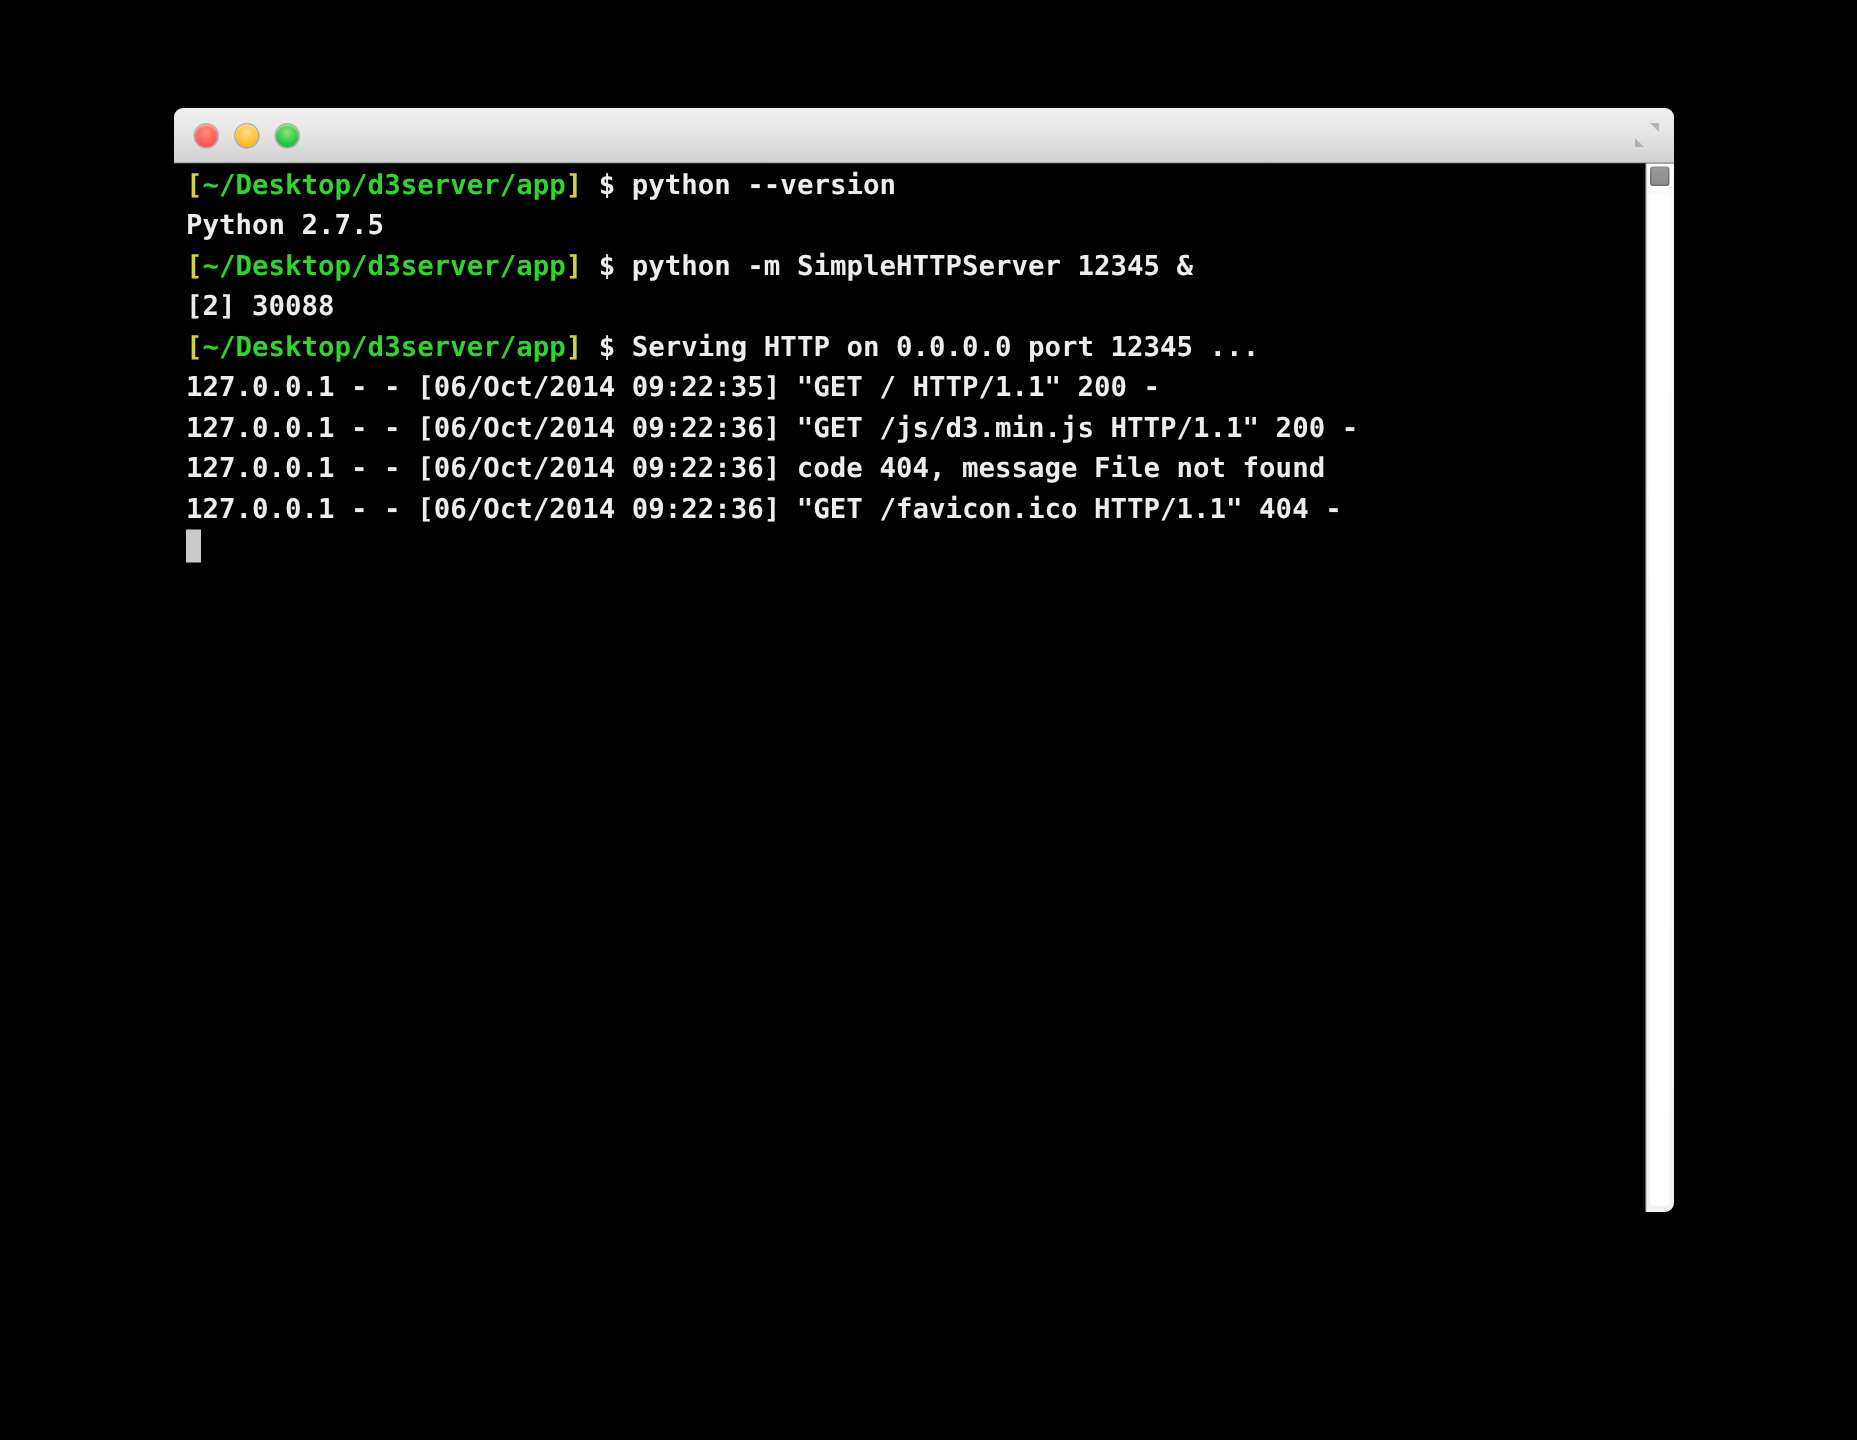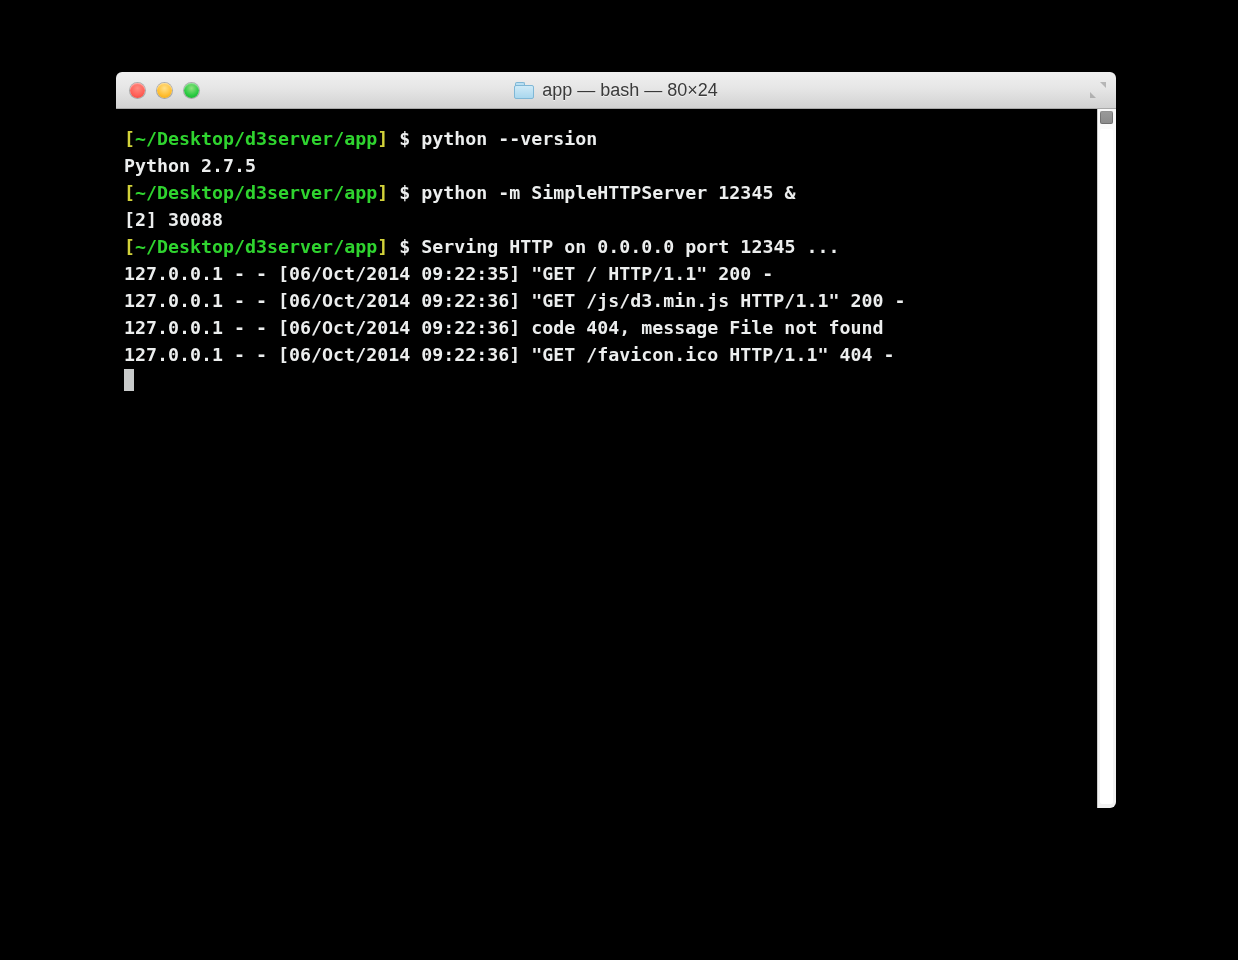--- a/index.html
+++ b/index.html
@@ -95,21 +95,21 @@
   }
   .expand-icon svg { width: 20px; height: 20px; }
   .term-wrap {
     flex: 1;
     display: flex;
     min-height: 0;
   }
   .term-area {
     flex: 1;
     background: #000;
-    padding: 16px 8px 8px 8px;
+    padding: 1px 8px 8px 8px;
     font-family: "Menlo", "DejaVu Sans Mono", "Consolas", monospace;
     font-size: 18.3px;
     line-height: 27px;
     color: #eceeee;
     white-space: pre;
     overflow: hidden;
     position: relative;
     font-weight: 600;
   }
   .scroll-track {
@@ -151,27 +151,20 @@
 <body>
 
 <div class="window">
 
   <div class="titlebar">
     <div class="traffic-lights">
       <div class="tl close"></div>
       <div class="tl min"></div>
       <div class="tl max"></div>
     </div>
-    <div class="title-center">
-      <span class="folder-icon">
-        <span class="tab"></span>
-          <span class="body"></span>
-      </span>
-      <span class="title-text">app — bash — 80×24</span>
-    </div>
     <span class="expand-icon">
       <svg viewBox="0 0 20 20">
         <path d="M2 12 L2 18 L8 18 Z" fill="#7a7a7a"></path>
         <path d="M18 8 L18 2 L12 2 Z" fill="#7a7a7a"></path>
       </svg>
     </span>
   </div>
 
   <div class="term-wrap">
     <div class="term-area" id="term"><span class="line"><span class="p-yellow">[</span><span class="p-green">~/Desktop/d3server/app</span><span class="p-yellow">]</span><span class="p-white"> $ python --version</span></span><span class="line"><span class="p-white">Python 2.7.5</span></span><span class="line"><span class="p-yellow">[</span><span class="p-green">~/Desktop/d3server/app</span><span class="p-yellow">]</span><span class="p-white"> $ python -m SimpleHTTPServer 12345 &amp;</span></span><span class="line"><span class="p-white">[2] 30088</span></span><span class="line"><span class="p-yellow">[</span><span class="p-green">~/Desktop/d3server/app</span><span class="p-yellow">]</span><span class="p-white"> $ Serving HTTP on 0.0.0.0 port 12345 ...</span></span><span class="line"><span class="p-white">127.0.0.1 - - [06/Oct/2014 09:22:35] "GET / HTTP/1.1" 200 -</span></span><span class="line"><span class="p-white">127.0.0.1 - - [06/Oct/2014 09:22:36] "GET /js/d3.min.js HTTP/1.1" 200 -</span></span><span class="line"><span class="p-white">127.0.0.1 - - [06/Oct/2014 09:22:36] code 404, message File not found</span></span><span class="line"><span class="p-white">127.0.0.1 - - [06/Oct/2014 09:22:36] "GET /favicon.ico HTTP/1.1" 404 -</span></span><span class="line"><span class="cursor"></span></span></div>

